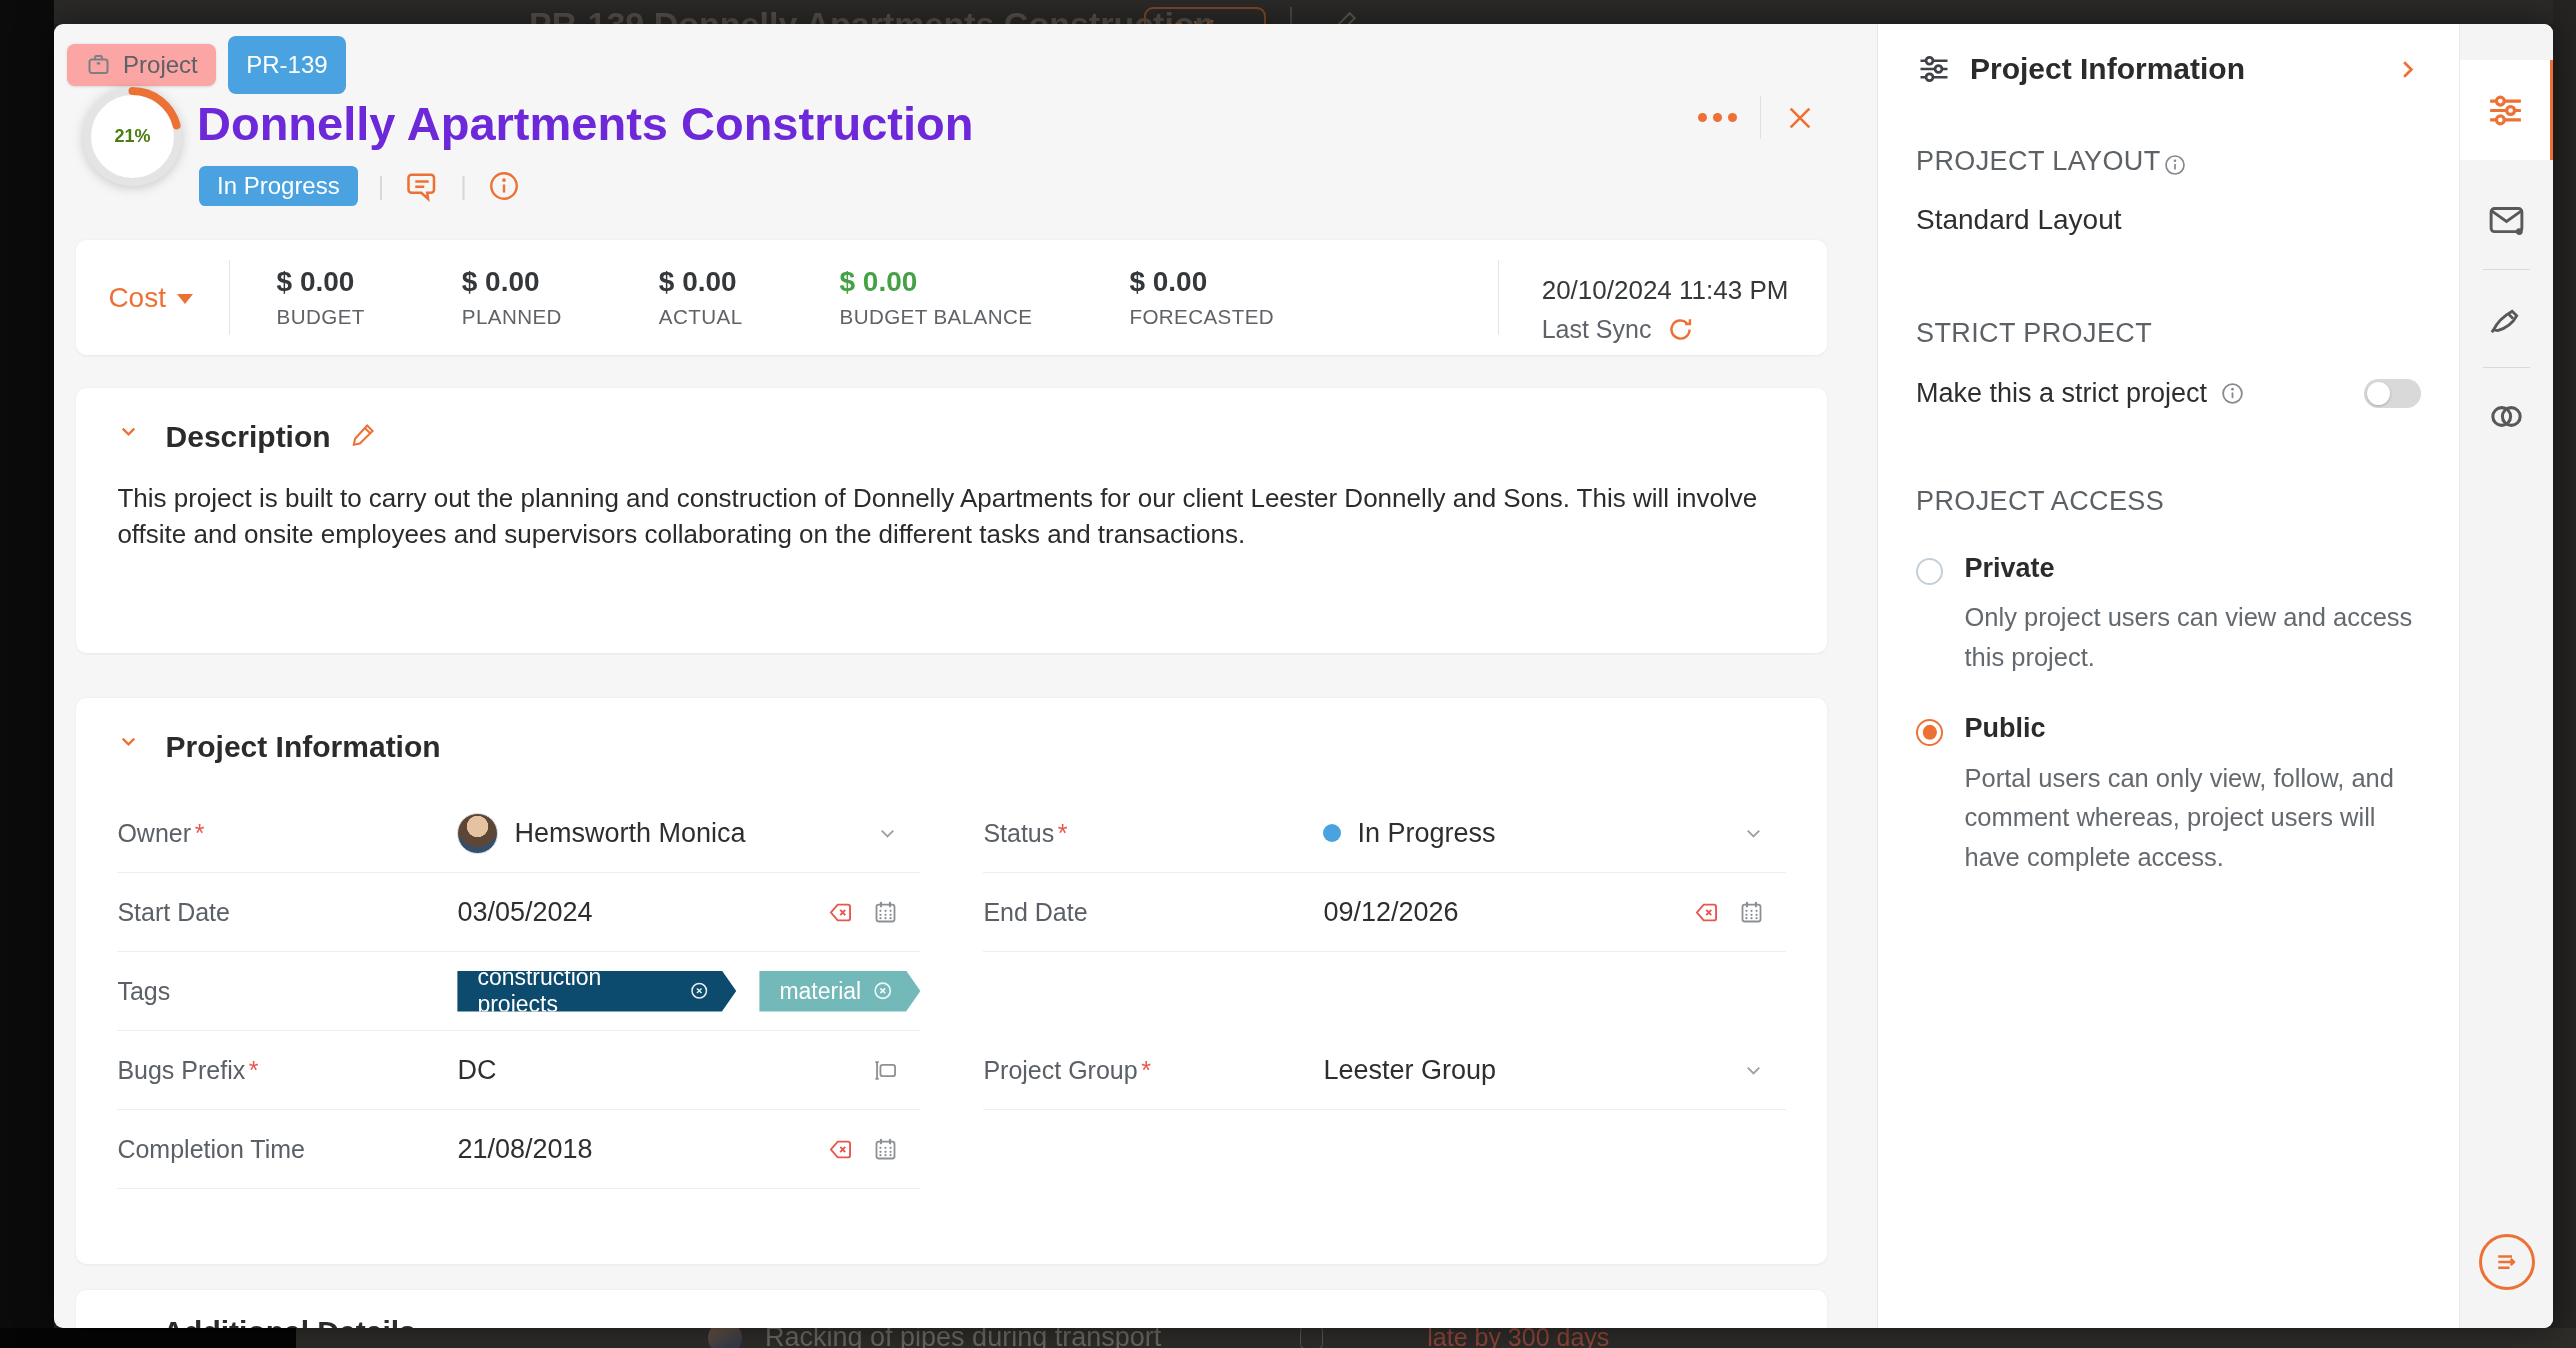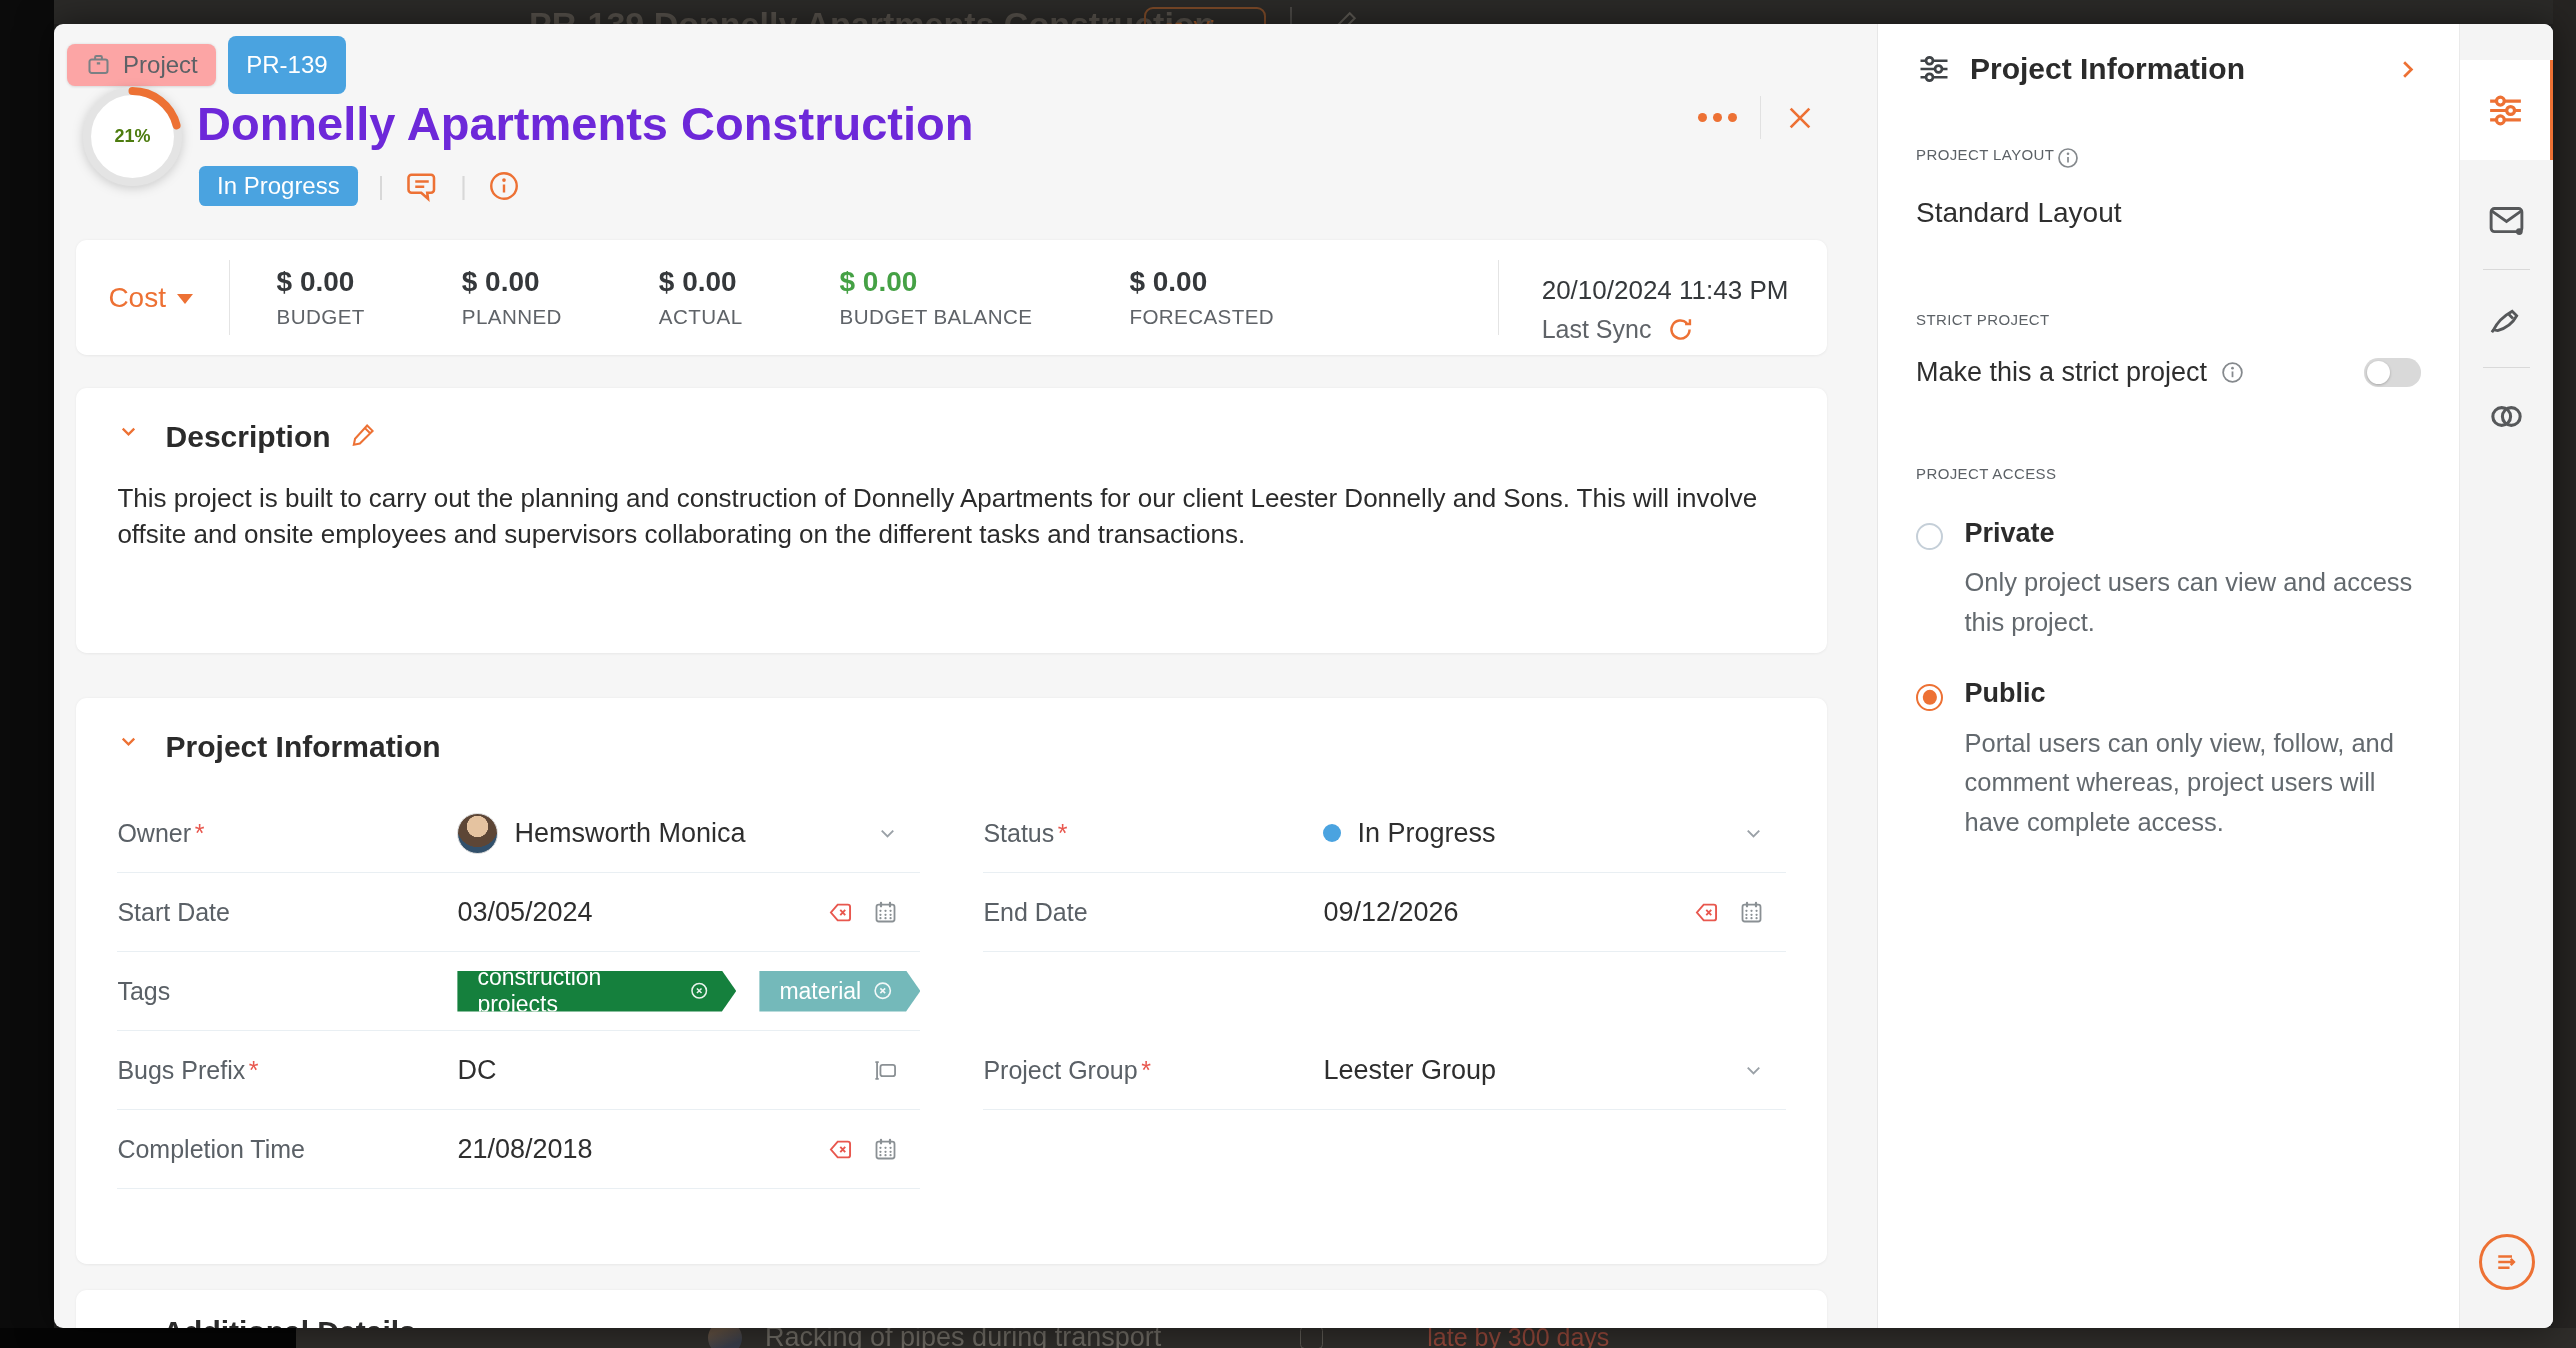--- a/index.html
+++ b/index.html
@@ -85,21 +85,21 @@
 
   
   .add-card { position:absolute; left:22.4px; top:1266px; width:1751px; height:63px; padding:25px 41px 0 86px; }
   .add-title { font-size:30px; font-weight:700; color:#2b2b2b; }
 
   
   .sidebar { position:absolute; left:1823px; top:0; width:582px; height:1304px; background:#fff; border-left:0.9px solid #e7e7e7; padding:27px 38px 0 38px; }
   .sb-header { display:flex; align-items:center; gap:18px; }
   .sb-title { font-size:30px; font-weight:700; color:#2b2b2b; }
   .sb-chev { margin-left:auto; color:#ed7134; }
-  .sb-label { display:flex; align-items:flex-start; gap:2px; font-size:15px; font-weight:500; color:#5c6166; letter-spacing:0.4px; }
+  .sb-label { display:flex; align-items:flex-end; gap:2px; font-size:27px; font-weight:500; color:#5c6166; letter-spacing:0.4px; }
   .lab-layout { margin-top:59px; }
   .sb-value { font-size:28px; color:#2e2e2e; margin-top:27px; }
   .lab-strict { margin-top:82px; }
   .strict-row { display:flex; align-items:center; margin-top:29px; }
   .strict-text { display:flex; align-items:center; gap:12.5px; font-size:27px; color:#2e2e2e; }
   .toggle { margin-left:auto; width:57px; height:29px; border-radius:14.3px; background:#d9d9d9; position:relative; cursor:pointer; }
   .toggle .knob { position:absolute; left:2.7px; top:2.7px; width:23px; height:23px; border-radius:50%; background:#fff; box-shadow:0 0.9px 2.7px rgba(0,0,0,.25); }
   .lab-access { margin-top:77px; }
   .access-option { display:flex; margin-top:36px; }
   .radio { width:27px; height:27px; border-radius:50%; border:2.7px solid #c5cfd8; background:#fff; flex-shrink:0; margin-top:5.4px; position:relative; cursor:pointer; }
@@ -323,21 +323,21 @@
                   <rect x="4" y="5" width="16" height="15" rx="2"></rect>
                   <path d="M8 3.5v3M16 3.5v3M7.5 10.5h.01M12 10.5h.01M16.5 10.5h.01M7.5 14h.01M12 14h.01M16.5 14h.01M7.5 17h.01M12 17h.01M16.5 17h.01" stroke-linecap="round" stroke-width="2"></path>
                 </svg>
             </div>
           </div>
         </div>
 
         <div class="field">
           <div class="f-label">Tags</div>
           <div class="f-value">
-            <div class="tag" style="background:#15803d;">
+            <div class="tag" style="background:#0c4a6e;">
               <span>construction projects</span>
               <svg width="21.5" height="21.5" viewBox="0 0 24 24" fill="none" stroke="#fff" stroke-width="1.8" opacity=".9">
                   <circle cx="12" cy="12" r="8.5"></circle>
                   <path d="M9.3 9.3l5.4 5.4M14.7 9.3l-5.4 5.4"></path>
                 </svg>
             </div>
             <div class="tag" style="background:#74b9ba;">
               <span>material</span>
               <svg width="21.5" height="21.5" viewBox="0 0 24 24" fill="none" stroke="#fff" stroke-width="1.8" opacity=".9">
                   <circle cx="12" cy="12" r="8.5"></circle>

